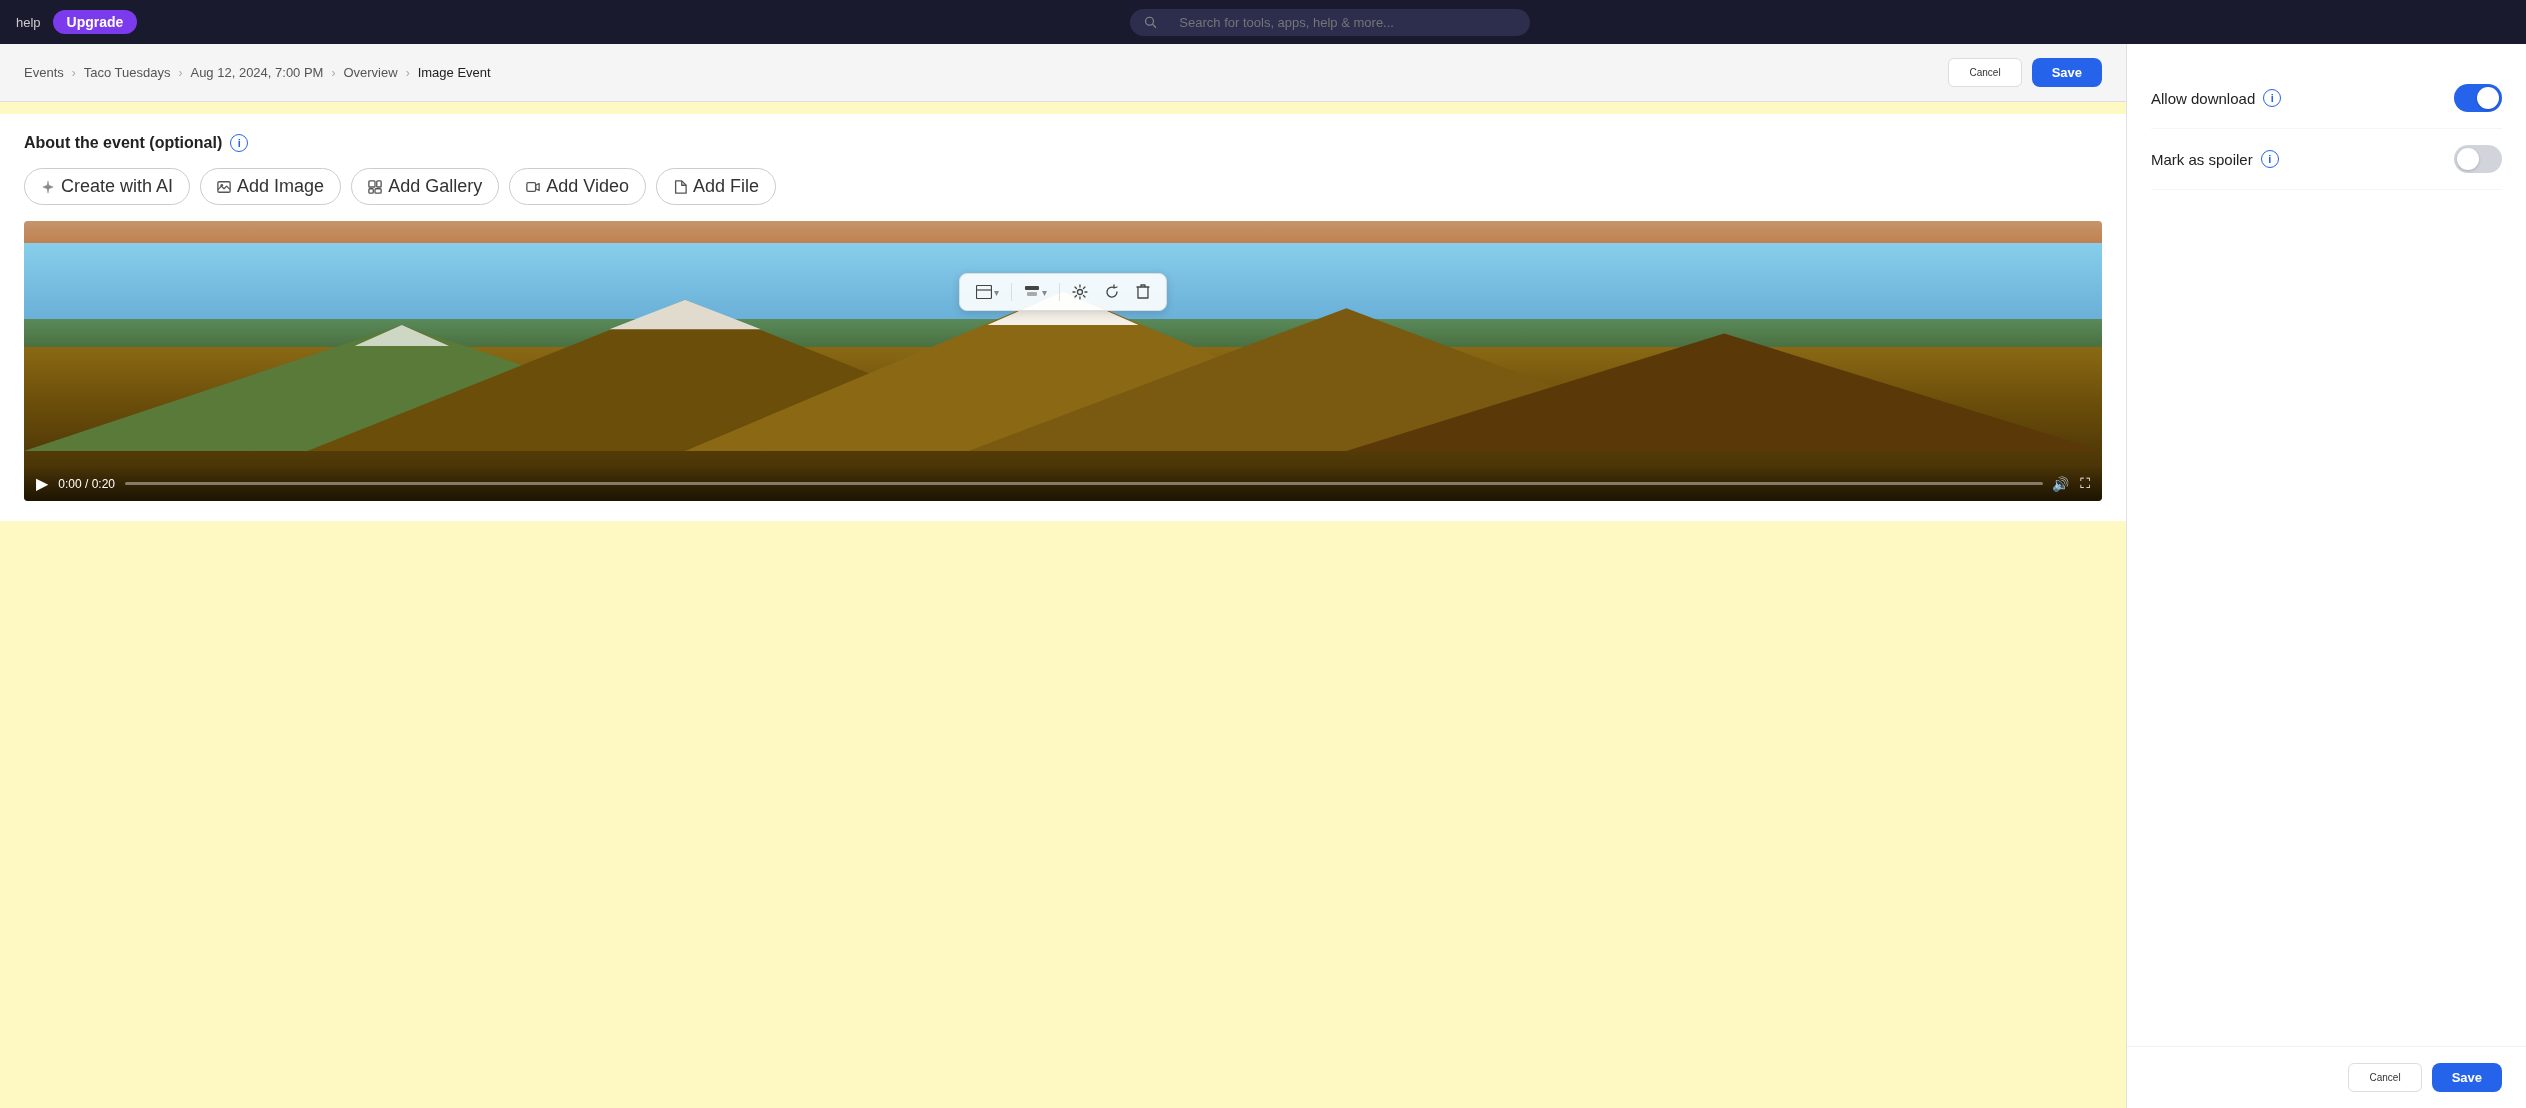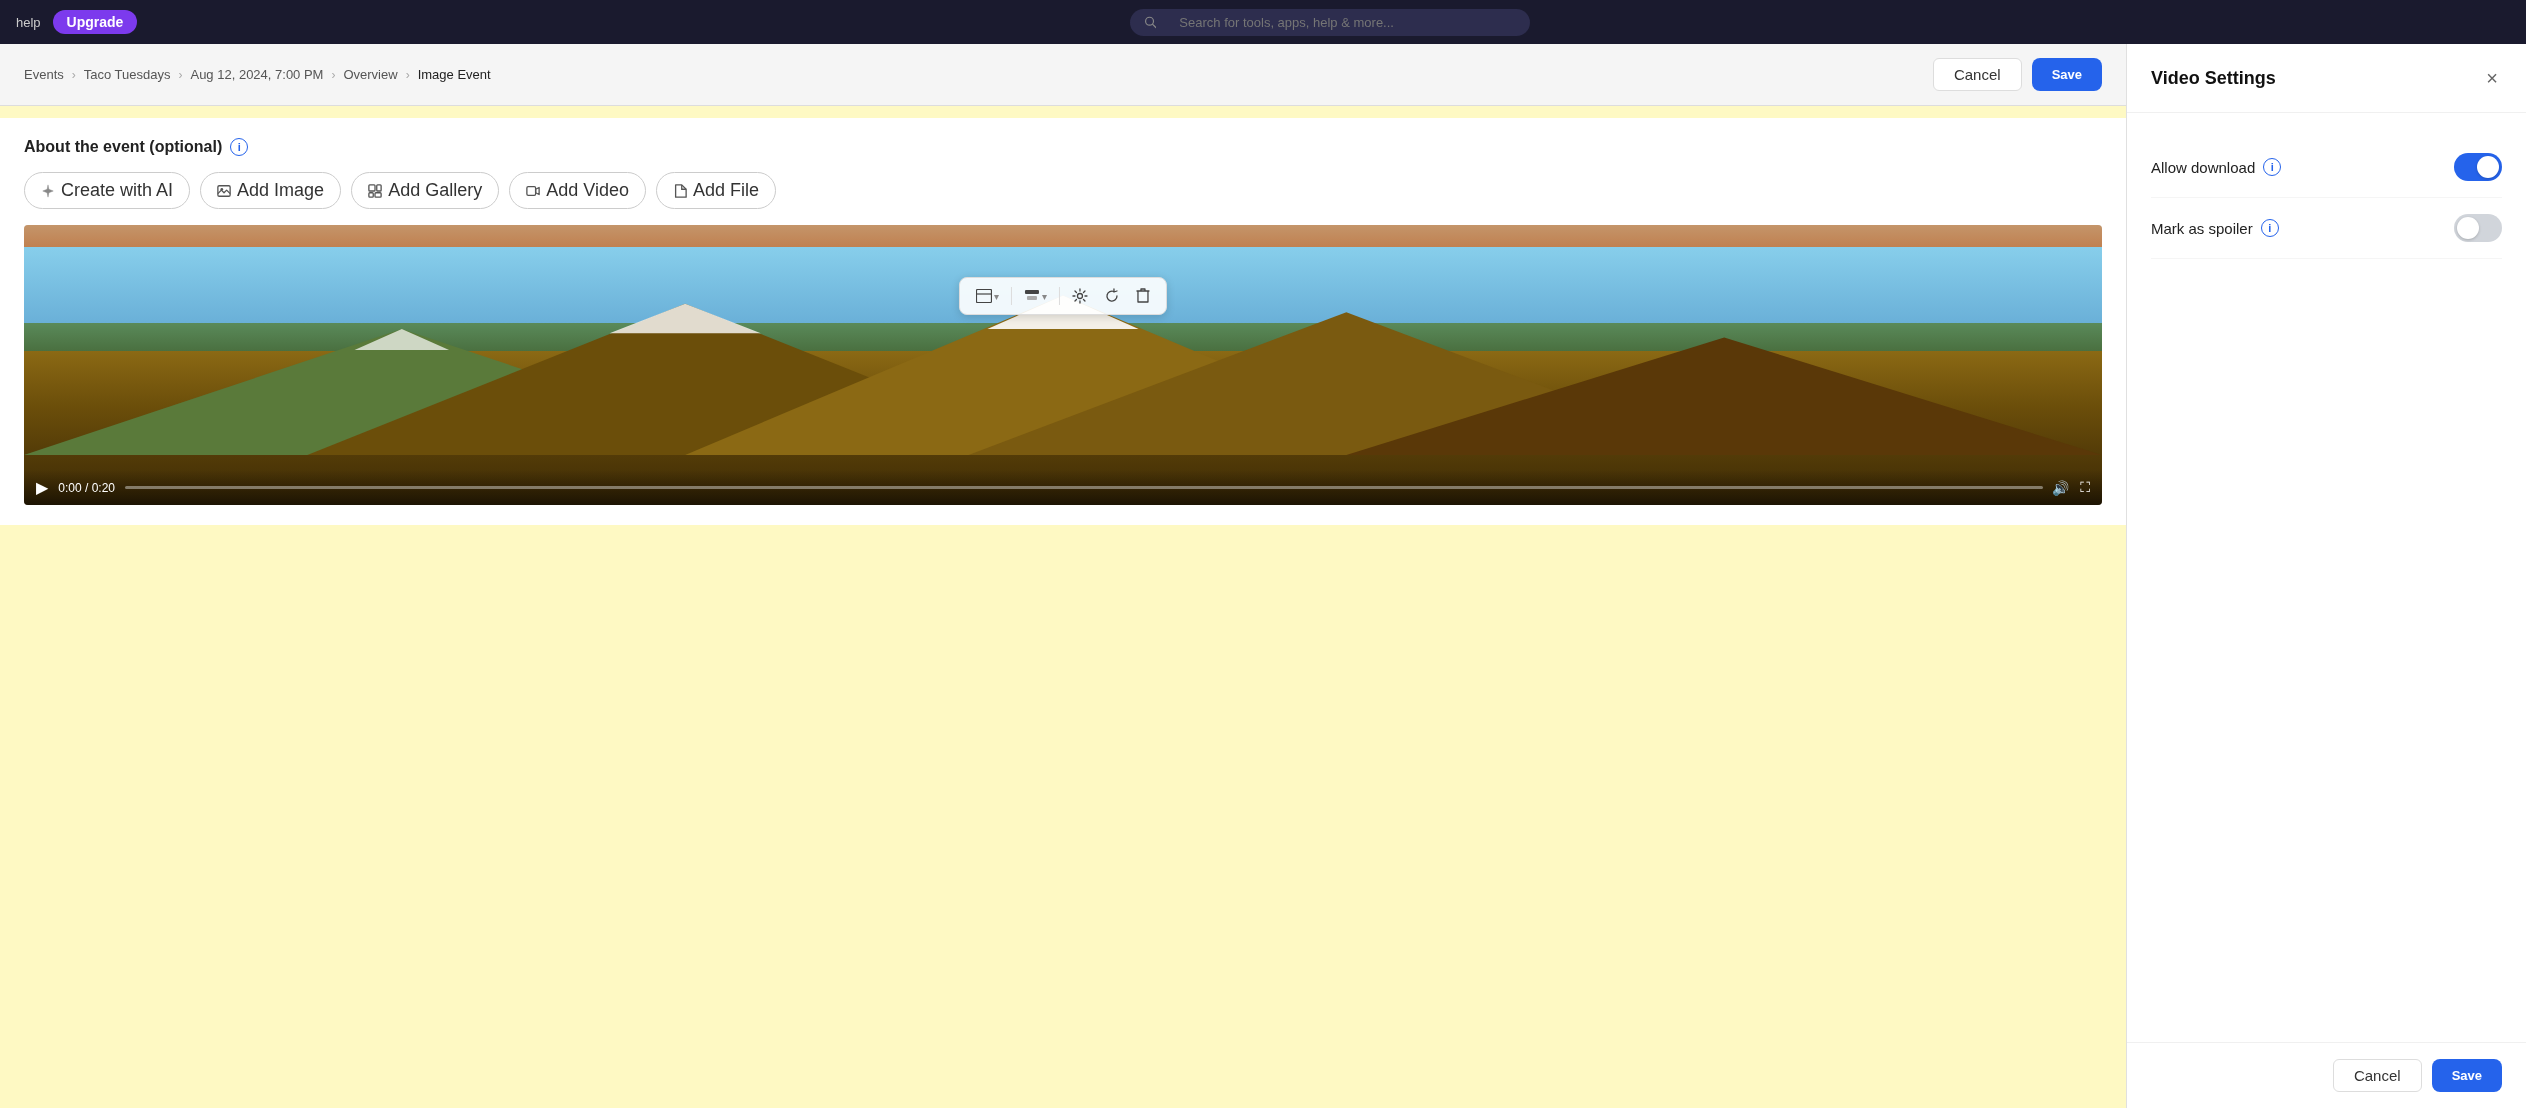--- a/index.html
+++ b/index.html
@@ -92,21 +92,21 @@
     .cancel-save-bar {
       display: flex;
       gap: 10px;
       margin-left: auto;
     }
     .btn-cancel {
       background: white;
       border: 1px solid #ddd;
       border-radius: 6px;
       padding: 7px 20px;
-      font-size: 15px;
+      font-size: 10px;
       cursor: pointer;
       color: #333;
     }
     .btn-save {
       background: #2563eb;
       border: none;
       border-radius: 8px;
       padding: 7px 20px;
       font-size: 13px;
       cursor: pointer;
@@ -530,24 +530,20 @@
             </div>
             <button class="volume-btn">🔊</button>
             <button class="fullscreen-btn">⛶</button>
           </div>
         </div>
       </div>
     </div>
   </div>
 
   <div class="settings-panel">
-    <div class="settings-header">
-      <span class="settings-title">Video Settings</span>
-      <button class="close-btn">×</button>
-    </div>
 
     <div class="settings-body">
 
       <div class="setting-row">
         <div class="setting-label">
           <span>Allow download</span>
           <span class="info-icon">i</span>
         </div>
         <label class="toggle">
           <input type="checkbox" checked="" style="">

